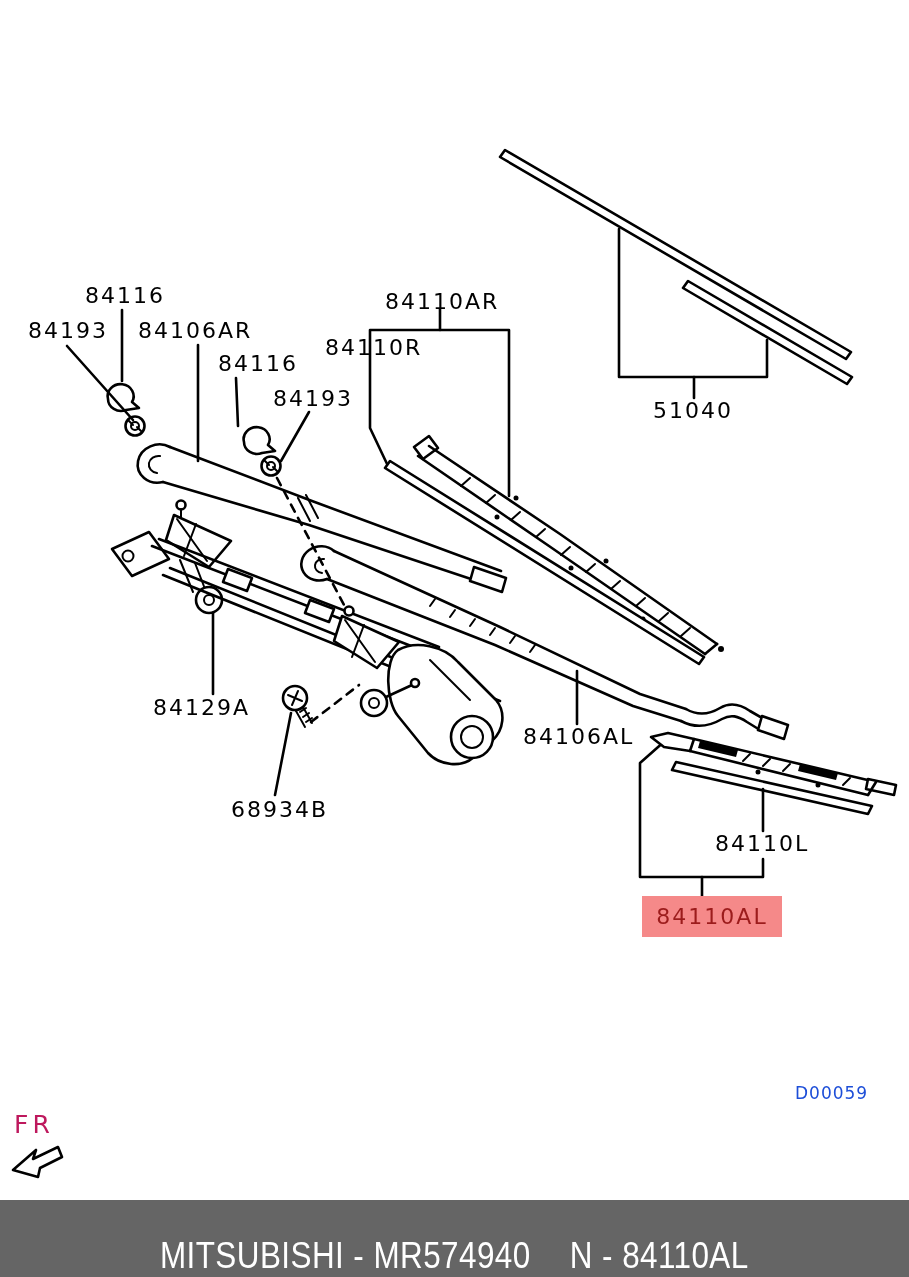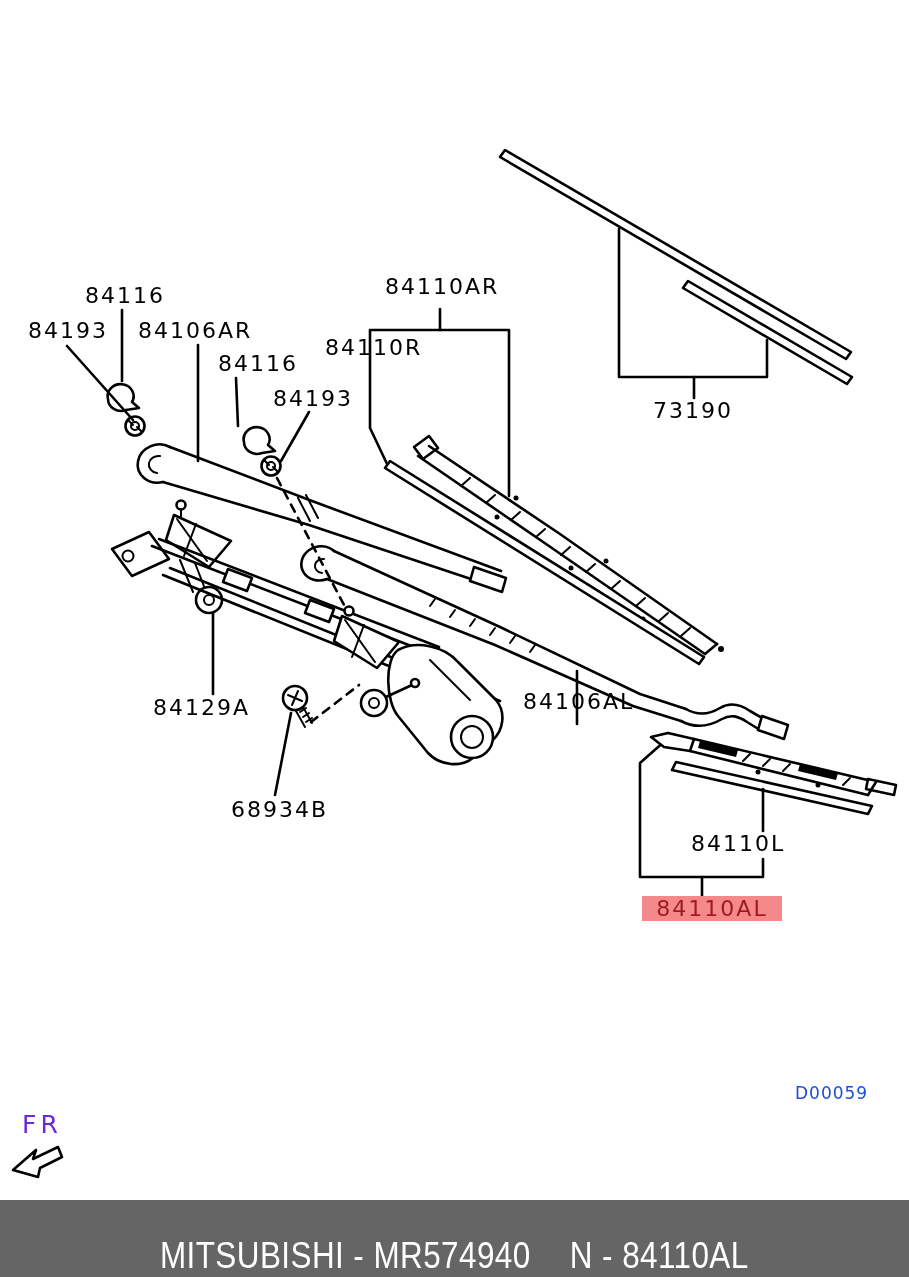--- a/index.html
+++ b/index.html
@@ -22,24 +22,24 @@
   .fw{fill:#fff;stroke:var(--line);stroke-width:2.6;stroke-linejoin:round;}
   .fb{fill:var(--line);stroke:none;}
   .dash{stroke-dasharray:8 7;}
   .plabel{
     position:absolute;color:#000;font-size:22px;line-height:1;
     letter-spacing:2px;white-space:nowrap;cursor:pointer;
   }
   .plabel.hl{
     background:var(--highlight-bg);color:var(--highlight-text);
     display:flex;align-items:center;justify-content:center;
-    width:140px;height:25px;letter-spacing:2px;
+    width:140px;height:41px;letter-spacing:2px;
   }
   .fr-label{
-    position:absolute;left:22px;top:1112px;color:#6d28d9;
+    position:absolute;left:14px;top:1112px;color:#be185d;
     font-size:25px;letter-spacing:4px;line-height:1;
   }
   .dwg-code{
     position:absolute;left:795px;top:1085px;color:#1d4ed8;
     font-size:17px;letter-spacing:1px;line-height:1;
   }
   .footer{
     position:absolute;left:0;top:1200px;width:909px;height:77px;
     background:var(--footer-bg);display:flex;align-items:flex-end;justify-content:center;
   }
@@ -218,28 +218,28 @@
 
     <g>
       <path class="fw" d="M13,1170 L36,1150 L33,1159 L58,1147 L62,1157 L40,1168 L38,1177 Z"></path>
     </g>
   </svg>
 
   <div class="plabel" style="left:85px;top:285px">84116</div>
   <div class="plabel" style="left:28px;top:320px">84193</div>
   <div class="plabel" style="left:138px;top:320px">84106AR</div>
   <div class="plabel" style="left:218px;top:353px">84116</div>
-  <div class="plabel" style="left:385px;top:276px">84110AR</div>
+  <div class="plabel" style="left:385px;top:291px">84110AR</div>
   <div class="plabel" style="left:325px;top:337px">84110R</div>
   <div class="plabel" style="left:273px;top:388px">84193</div>
-  <div class="plabel" style="left:653px;top:400px">73190</div>
+  <div class="plabel" style="left:653px;top:400px">51040</div>
   <div class="plabel" style="left:153px;top:697px">84129A</div>
   <div class="plabel" style="left:231px;top:799px">68934B</div>
-  <div class="plabel" style="left:523px;top:691px">84106AL</div>
-  <div class="plabel" style="left:691px;top:833px">84110L</div>
+  <div class="plabel" style="left:523px;top:726px">84106AL</div>
+  <div class="plabel" style="left:715px;top:833px">84110L</div>
   <div class="plabel hl" style="left:642px;top:896px">84110AL</div>
 
   <div class="fr-label">FR</div>
   <div class="dwg-code">D00059</div>
 
   <div class="footer">
     <div class="footer-inner">
       <span>MITSUBISHI - MR574940</span>
       <span>N - 84110AL</span>
     </div>

